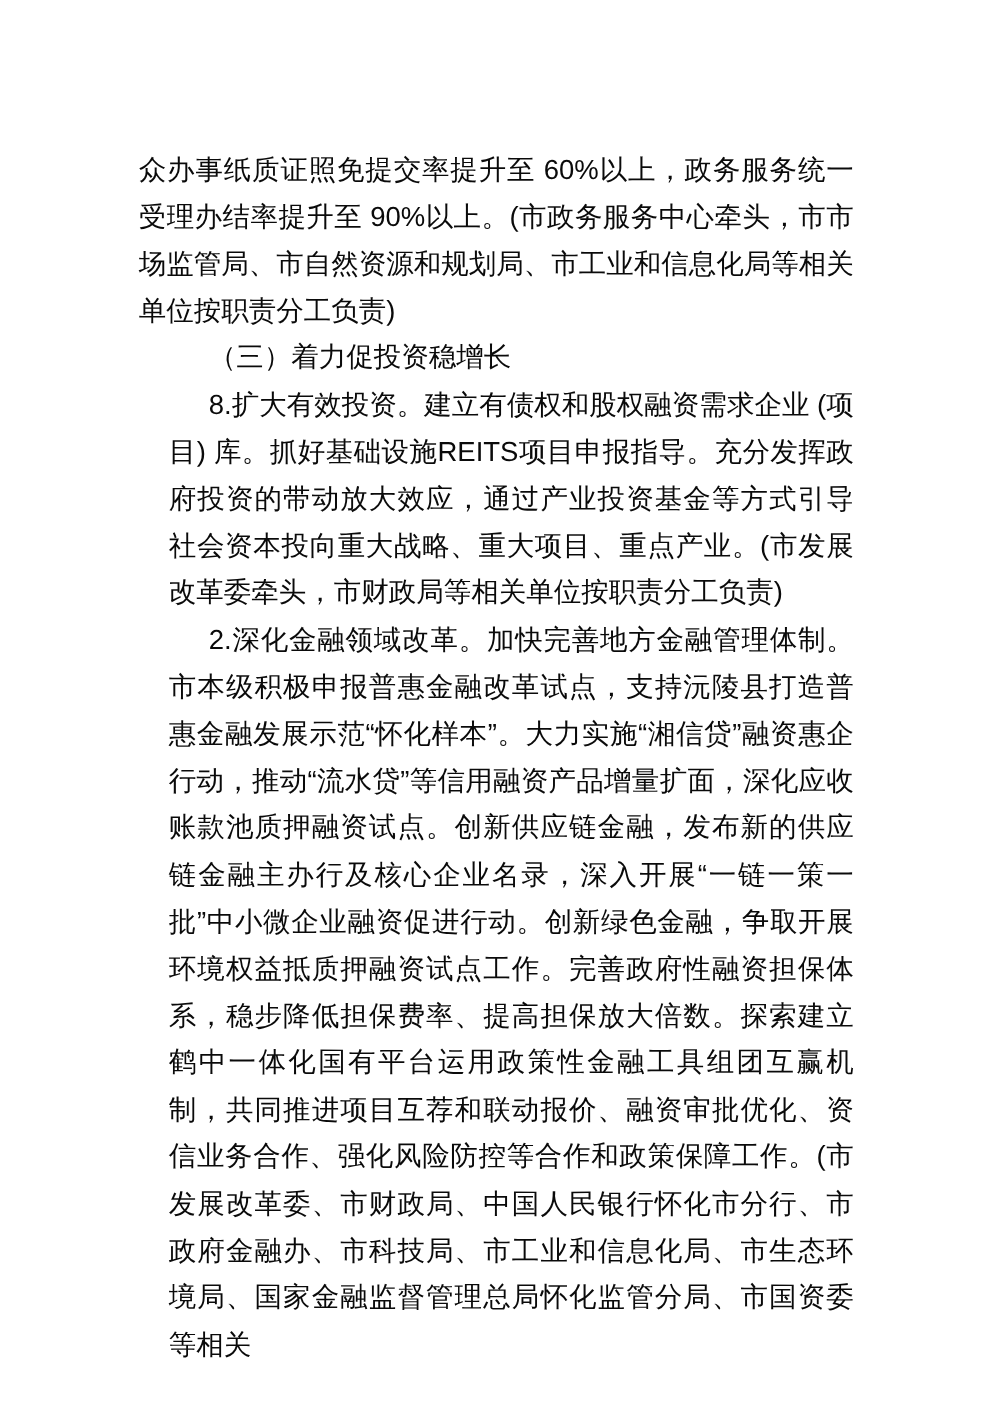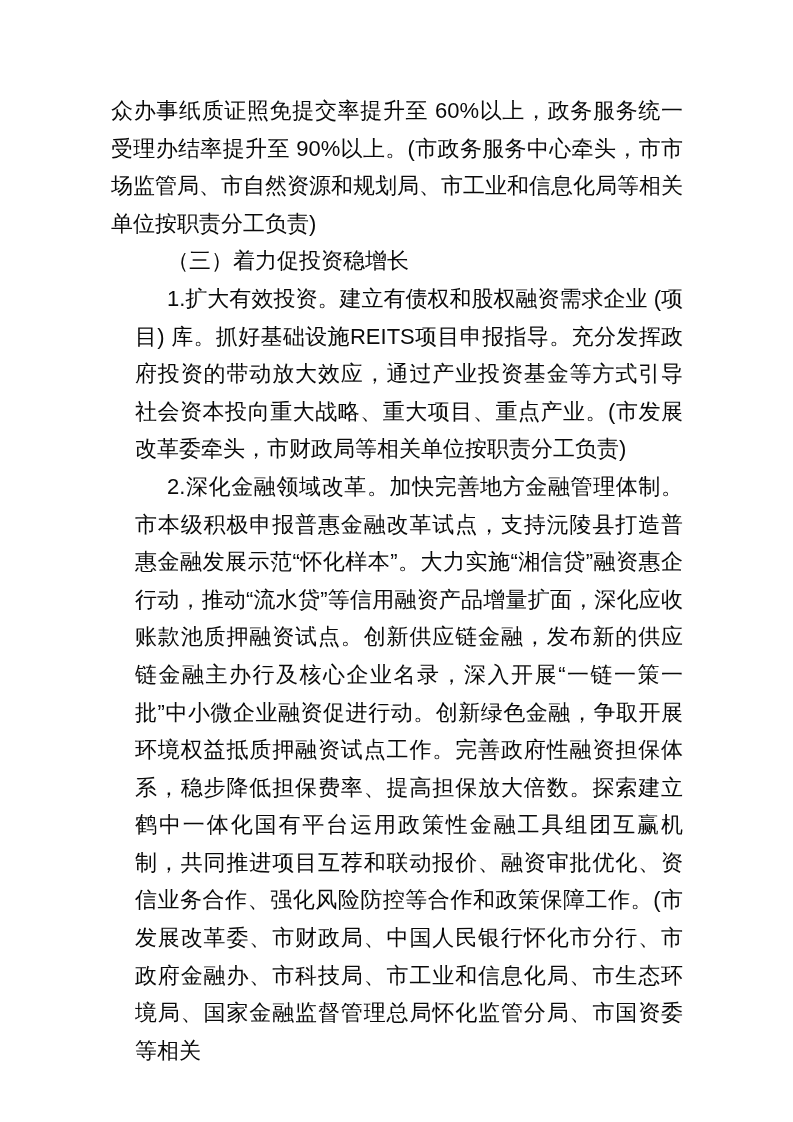--- a/index.html
+++ b/index.html
@@ -10,21 +10,21 @@
   .page {
     position: relative;
     width: 793px;
     height: 1122px;
     background: #ffffff;
     overflow: hidden;
   }
   .content {
     position: absolute;
     left: 111px;
-    top: 92px;
+    top: 117px;
     width: 572px;
     font-family: "Liberation Sans", sans-serif;
     font-size: 22px;
     line-height: 37.6px;
     color: #0a0a0a;
     text-align: justify;
     text-justify: inter-character;
     word-break: break-all;
   }
   .para {
@@ -39,16 +39,16 @@
     font-weight: normal;
   }
 </style>
 </head>
 <body>
 
 <div class="page">
   <div class="content">
     <p class="para">众办事纸质证照免提交率提升至 60%以上，政务服务统一受理办结率提升至 90%以上。(市政务服务中心牵头，市市场监管局、市自然资源和规划局、市工业和信息化局等相关单位按职责分工负责)</p>
     <p class="para indent heading">（三）着力促投资稳增长</p>
-    <p class="para indent">1.扩大有效投资。建立有债权和股权融资需求企业 (项目) 库。抓好基础设施REITS项目申报指导。充分发挥政府投资的带动放大效应，通过产业投资基金等方式引导社会资本投向重大战略、重大项目、重点产业。(市发展改革委牵头，市财政局等相关单位按职责分工负责)</p>
+    <p class="para indent">8.扩大有效投资。建立有债权和股权融资需求企业 (项目) 库。抓好基础设施REITS项目申报指导。充分发挥政府投资的带动放大效应，通过产业投资基金等方式引导社会资本投向重大战略、重大项目、重点产业。(市发展改革委牵头，市财政局等相关单位按职责分工负责)</p>
     <p class="para indent">2.深化金融领域改革。加快完善地方金融管理体制。市本级积极申报普惠金融改革试点，支持沅陵县打造普惠金融发展示范“怀化样本”。大力实施“湘信贷”融资惠企行动，推动“流水贷”等信用融资产品增量扩面，深化应收账款池质押融资试点。创新供应链金融，发布新的供应链金融主办行及核心企业名录，深入开展“一链一策一批”中小微企业融资促进行动。创新绿色金融，争取开展环境权益抵质押融资试点工作。完善政府性融资担保体系，稳步降低担保费率、提高担保放大倍数。探索建立鹤中一体化国有平台运用政策性金融工具组团互赢机制，共同推进项目互荐和联动报价、融资审批优化、资信业务合作、强化风险防控等合作和政策保障工作。(市发展改革委、市财政局、中国人民银行怀化市分行、市政府金融办、市科技局、市工业和信息化局、市生态环境局、国家金融监督管理总局怀化监管分局、市国资委等相关</p>
   </div>
 </div>
 
 </body></html>

